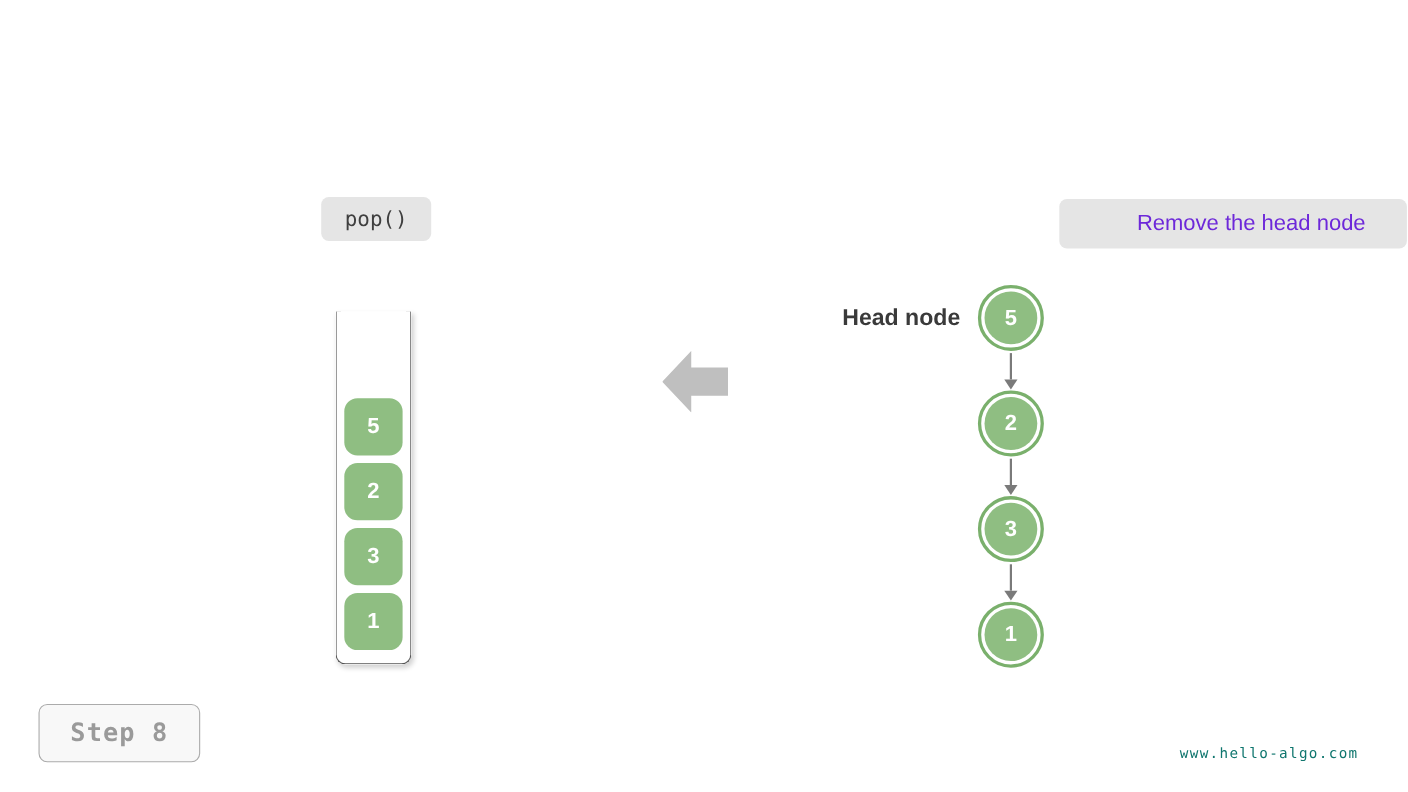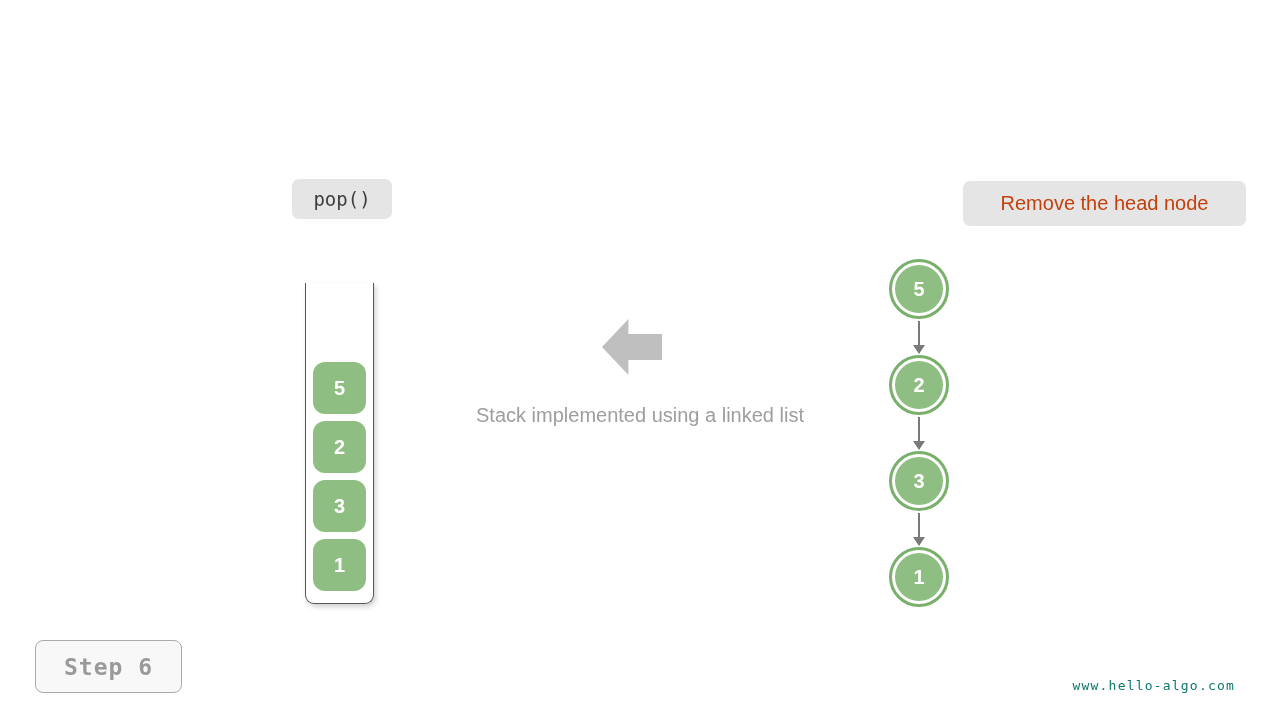--- a/index.html
+++ b/index.html
@@ -30,21 +30,22 @@
     left: 292px; top: 179px;
     width: 100px; height: 40px;
     font-family: "DejaVu Sans Mono", "Liberation Mono", monospace;
     font-size: 19px;
     color: #3f3f3f;
   }
   .pill.action {
     left: 963px; top: 181px;
     width: 283px; height: 45px;
     font-size: 20px;
-    color: #c2410c;
+    color: #6d28d9;
+    padding-left: 33px;
   }
 
   
   .stack-container {
     position: absolute;
     left: 305px; top: 283px;
     width: 69px; height: 321px;
     box-sizing: border-box;
     border-left: 1.5px solid #565656;
     border-right: 1.5px solid #565656;
@@ -189,22 +190,22 @@
   </div>
 
   <div class="stack-container">
     <div class="stack-item">5</div>
     <div class="stack-item">2</div>
     <div class="stack-item">3</div>
     <div class="stack-item">1</div>
   </div>
 
   <div class="block-arrow"></div>
-  <div class="caption">Stack implemented using a linked list</div>
-
+
+  <div class="node-label head-label">Head node</div>
 
   <div class="ll-node node-0">
     <div class="inner">5</div>
   </div>
   <div class="ll-node node-1">
     <div class="inner">2</div>
   </div>
   <div class="ll-node node-2">
     <div class="inner">3</div>
   </div>
@@ -213,18 +214,18 @@
   </div>
 
   <div class="connector-line conn-0-line"></div>
   <div class="connector-head conn-0-head"></div>
   <div class="connector-line conn-1-line"></div>
   <div class="connector-head conn-1-head"></div>
   <div class="connector-line conn-2-line"></div>
   <div class="connector-head conn-2-head"></div>
 
   <div class="step-box">
-    <span>Step 6</span>
+    <span>Step 8</span>
   </div>
 
   <div class="watermark">www.hello-algo.com</div>
 
 </div>
 
 </body></html>

